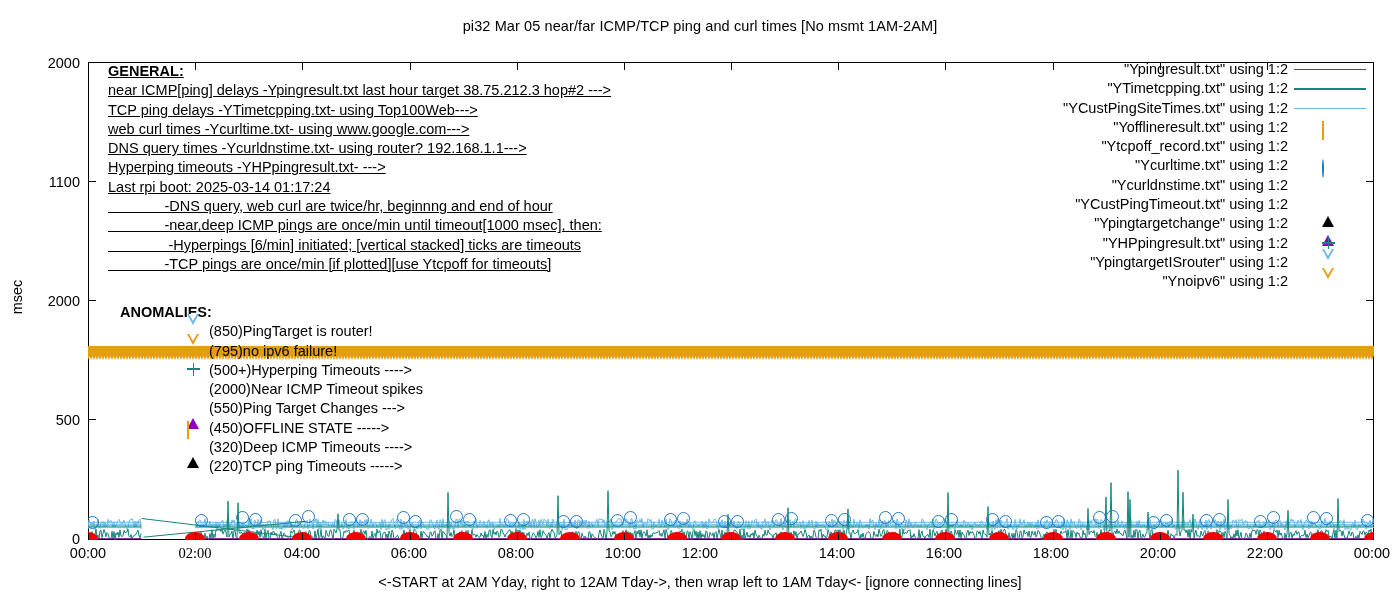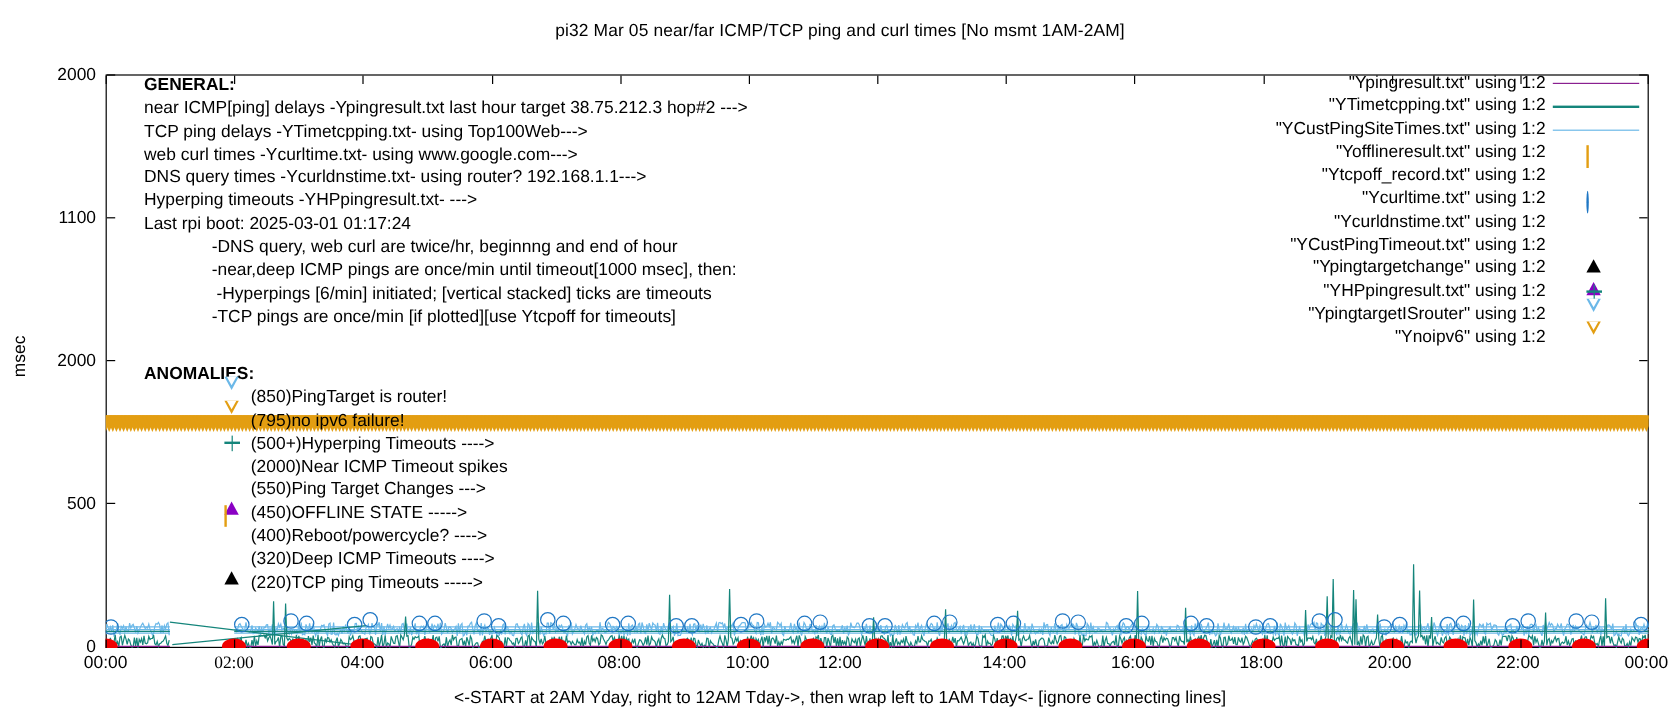--- a/index.html
+++ b/index.html
@@ -37,21 +37,21 @@
   }
   .xtick-mark{position:absolute;height:7px;width:1px;background:#000;top:533px;}
   .xtick-mark.top{top:63px;}
 
   #xlabel-caption{
     position:absolute;left:0;top:574px;width:1400px;text-align:center;
     font-size:14.5px;color:#000;
   }
 
   
-  #general-block{position:absolute;left:120px;top:62px;width:720px;}
+  #general-block{position:absolute;left:108px;top:62px;width:720px;text-decoration:underline;}
   #anomalies-block{position:absolute;left:120px;top:303px;width:560px;}
   .ann-line{font-size:14.5px;line-height:19.3px;white-space:pre;color:#000;}
   .ann-head{font-size:14.5px;line-height:19.3px;font-weight:bold;color:#000;}
   .ann-row{position:relative;height:19.3px;line-height:19.3px;font-size:14.5px;white-space:pre;}
   .ann-row .mk{position:absolute;left:0px;top:2px;}
   .ann-row .tx{position:absolute;left:22px;top:0;}
 
   
   #legend{position:absolute;left:940px;top:60px;width:440px;}
   .leg-row{position:relative;height:19.3px;line-height:19.3px;}
@@ -709,21 +709,21 @@
 
   <div id="xlabel-caption">&lt;-START at 2AM Yday, right to 12AM Tday-&gt;, then wrap left to 1AM Tday&lt;- [ignore connecting lines]</div>
 
   <div id="general-block">
     <div class="ann-head">GENERAL:</div>
     <div class="ann-line">near ICMP[ping] delays -Ypingresult.txt last hour target 38.75.212.3 hop#2 ---&gt;</div>
     <div class="ann-line">TCP ping delays -YTimetcpping.txt- using Top100Web---&gt;</div>
     <div class="ann-line">web curl times -Ycurltime.txt- using www.google.com---&gt;</div>
     <div class="ann-line">DNS query times -Ycurldnstime.txt- using router? 192.168.1.1---&gt;</div>
     <div class="ann-line">Hyperping timeouts -YHPpingresult.txt- ---&gt;</div>
-    <div class="ann-line">Last rpi boot: 2025-03-01 01:17:24</div>
+    <div class="ann-line">Last rpi boot: 2025-03-14 01:17:24</div>
     <div class="ann-line">              -DNS query, web curl are twice/hr, beginnng and end of hour</div>
     <div class="ann-line">              -near,deep ICMP pings are once/min until timeout[1000 msec], then:</div>
     <div class="ann-line">               -Hyperpings [6/min] initiated; [vertical stacked] ticks are timeouts</div>
     <div class="ann-line">              -TCP pings are once/min [if plotted][use Ytcpoff for timeouts]</div>
   </div>
 
   <div id="anomalies-block">
     <div class="ann-head">ANOMALIES:</div>
     <div style="position:relative;margin-left:67px;">
       <div class="ann-row">
@@ -743,23 +743,20 @@
       </div>
       <div class="ann-row">
         <span class="mk"><span class="tri-up-fill"></span></span>
         <span class="tx">(550)Ping Target Changes ---&gt;</span>
       </div>
       <div class="ann-row">
         <span class="mk"><span class="sq-open"></span></span>
         <span class="tx">(450)OFFLINE STATE -----&gt;</span>
       </div>
       <div class="ann-row">
-        <span class="tx">(400)Reboot/powercycle? ----&gt;</span>
-      </div>
-      <div class="ann-row">
         <span class="mk"><span class="tri-up-open"></span></span>
         <span class="tx">(320)Deep ICMP Timeouts ----&gt;</span>
       </div>
       <div class="ann-row">
         <span class="mk"><span class="sq-fill"></span></span>
         <span class="tx">(220)TCP ping Timeouts -----&gt;</span>
       </div>
     </div>
   </div>
 

